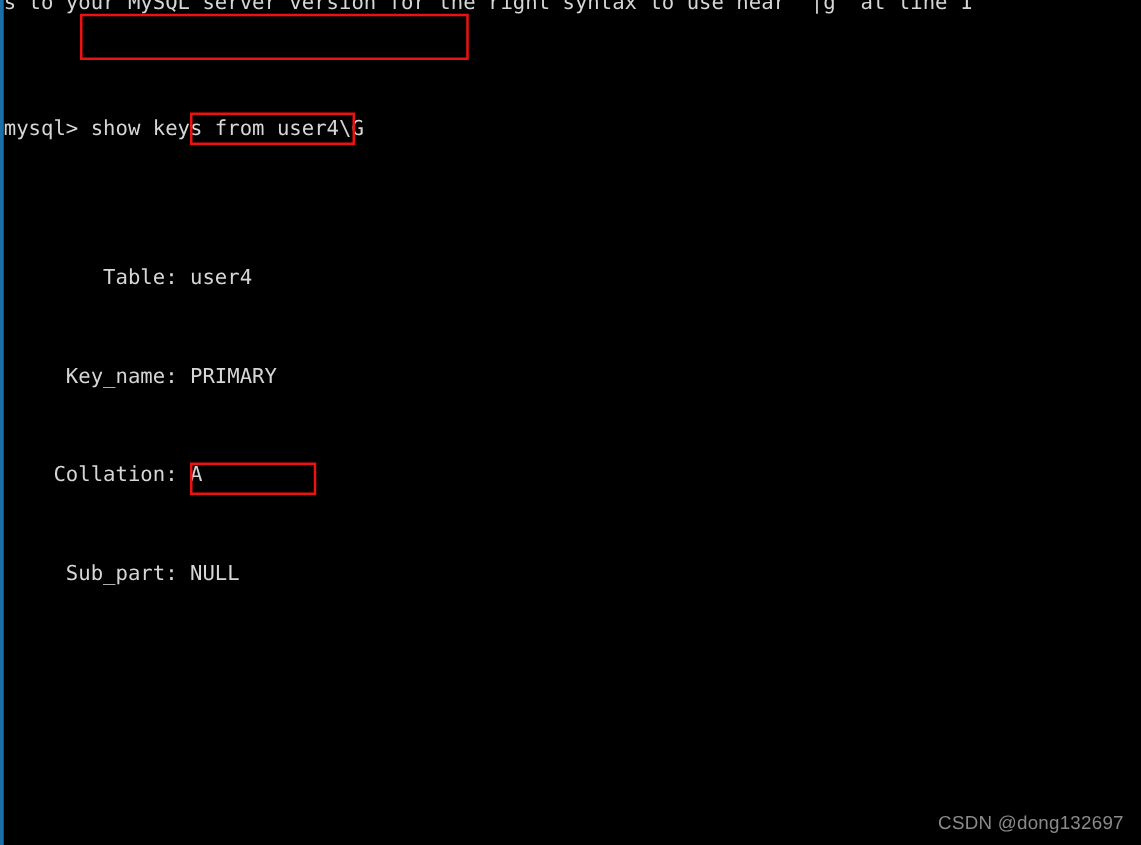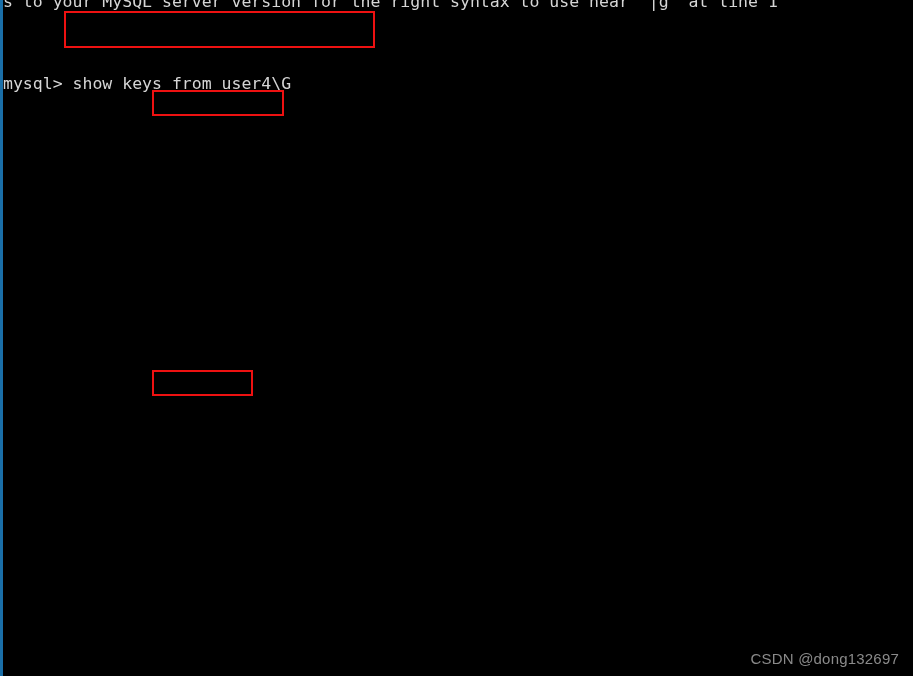--- a/index.html
+++ b/index.html
@@ -42,20 +42,21 @@
     padding: 0;
     box-sizing: border-box;
     z-index: 1;
   }
 
   .line {
     height: 20px;
     padding-left: 3px;
     white-space: pre;
     font-family: "DejaVu Sans Mono", monospace;
+    margin-top: 19px;
   }
 
   
   #line-top-clipped {
     position: absolute;
     left: 0;
     top: -8px;
     width: 913px;
     height: 20px;
     padding-left: 3px;
@@ -120,20 +121,24 @@
 
 <div id="terminal">
 
   <div id="line-top-clipped">s to your MySQL server version for the right syntax to use near '|g' at line 1</div>
 
   <div id="body-lines">
 
     <div class="line">mysql&gt; show keys from user4\G</div>
 
 
+    <div class="line"><span>        Table:</span><span> user4</span></div>
+    <div class="line"><span>     Key_name:</span><span> PRIMARY</span></div>
+    <div class="line"><span>    Collation:</span><span> A</span></div>
+    <div class="line"><span>     Sub_part:</span><span> NULL</span></div>
     
     
     
     
     
 
     
 
     
     

